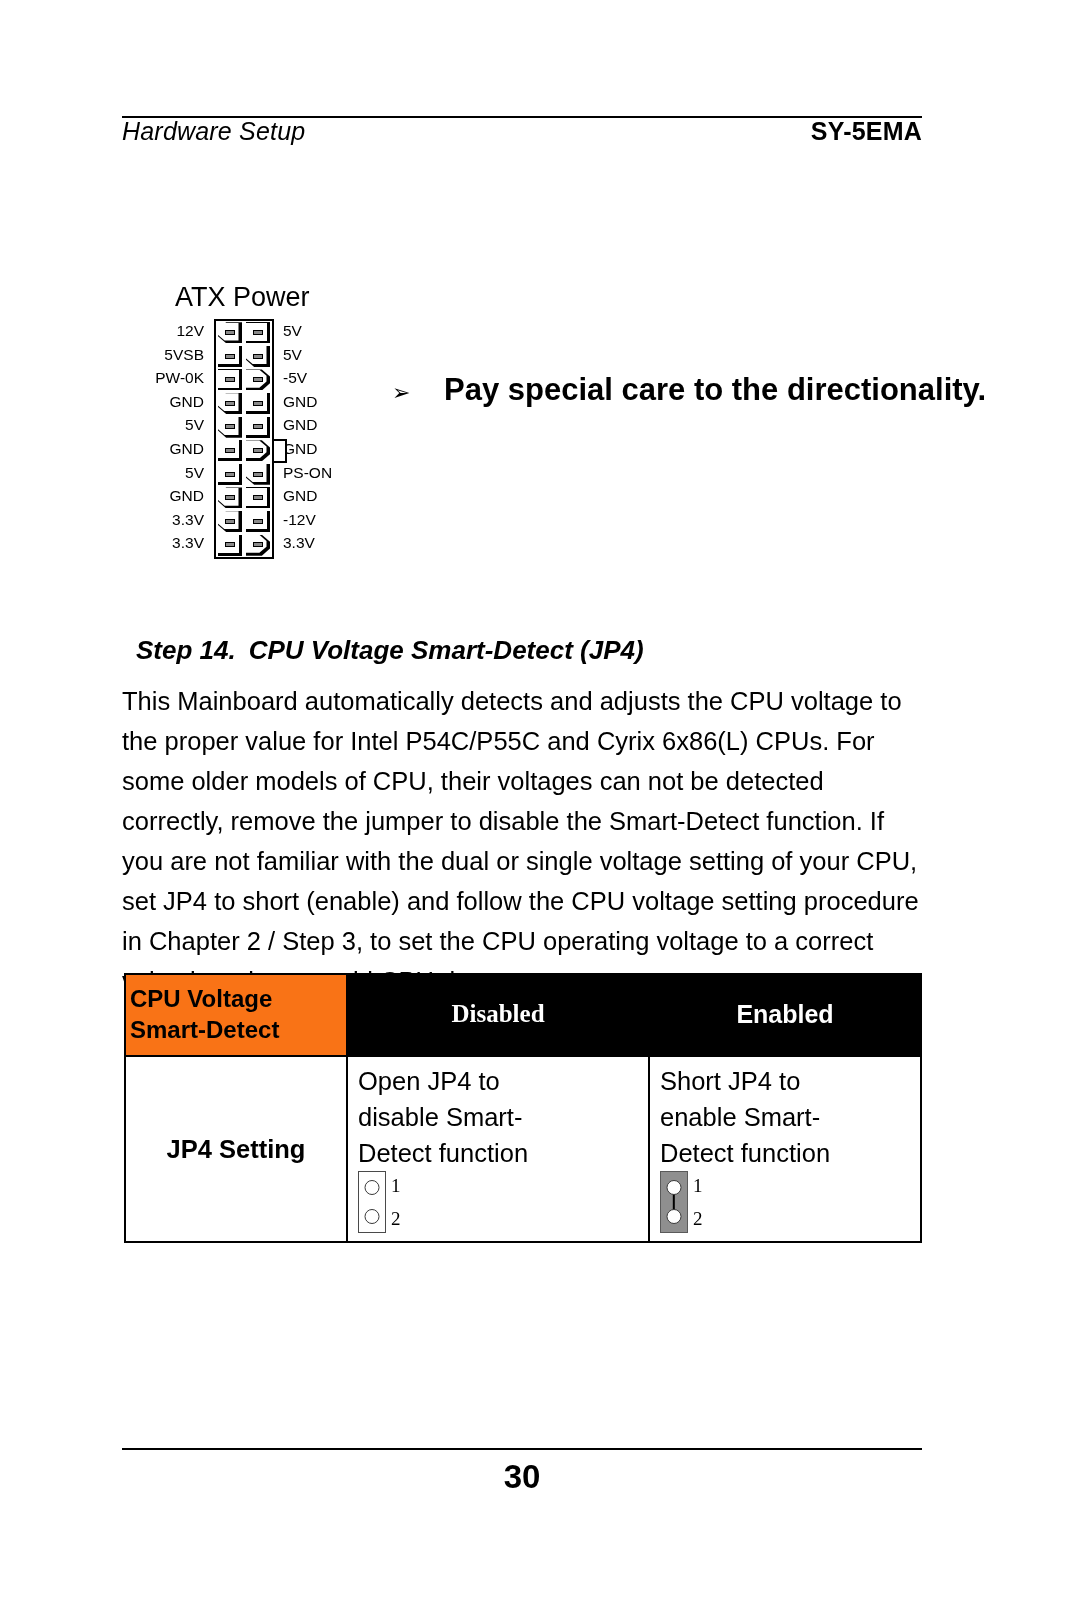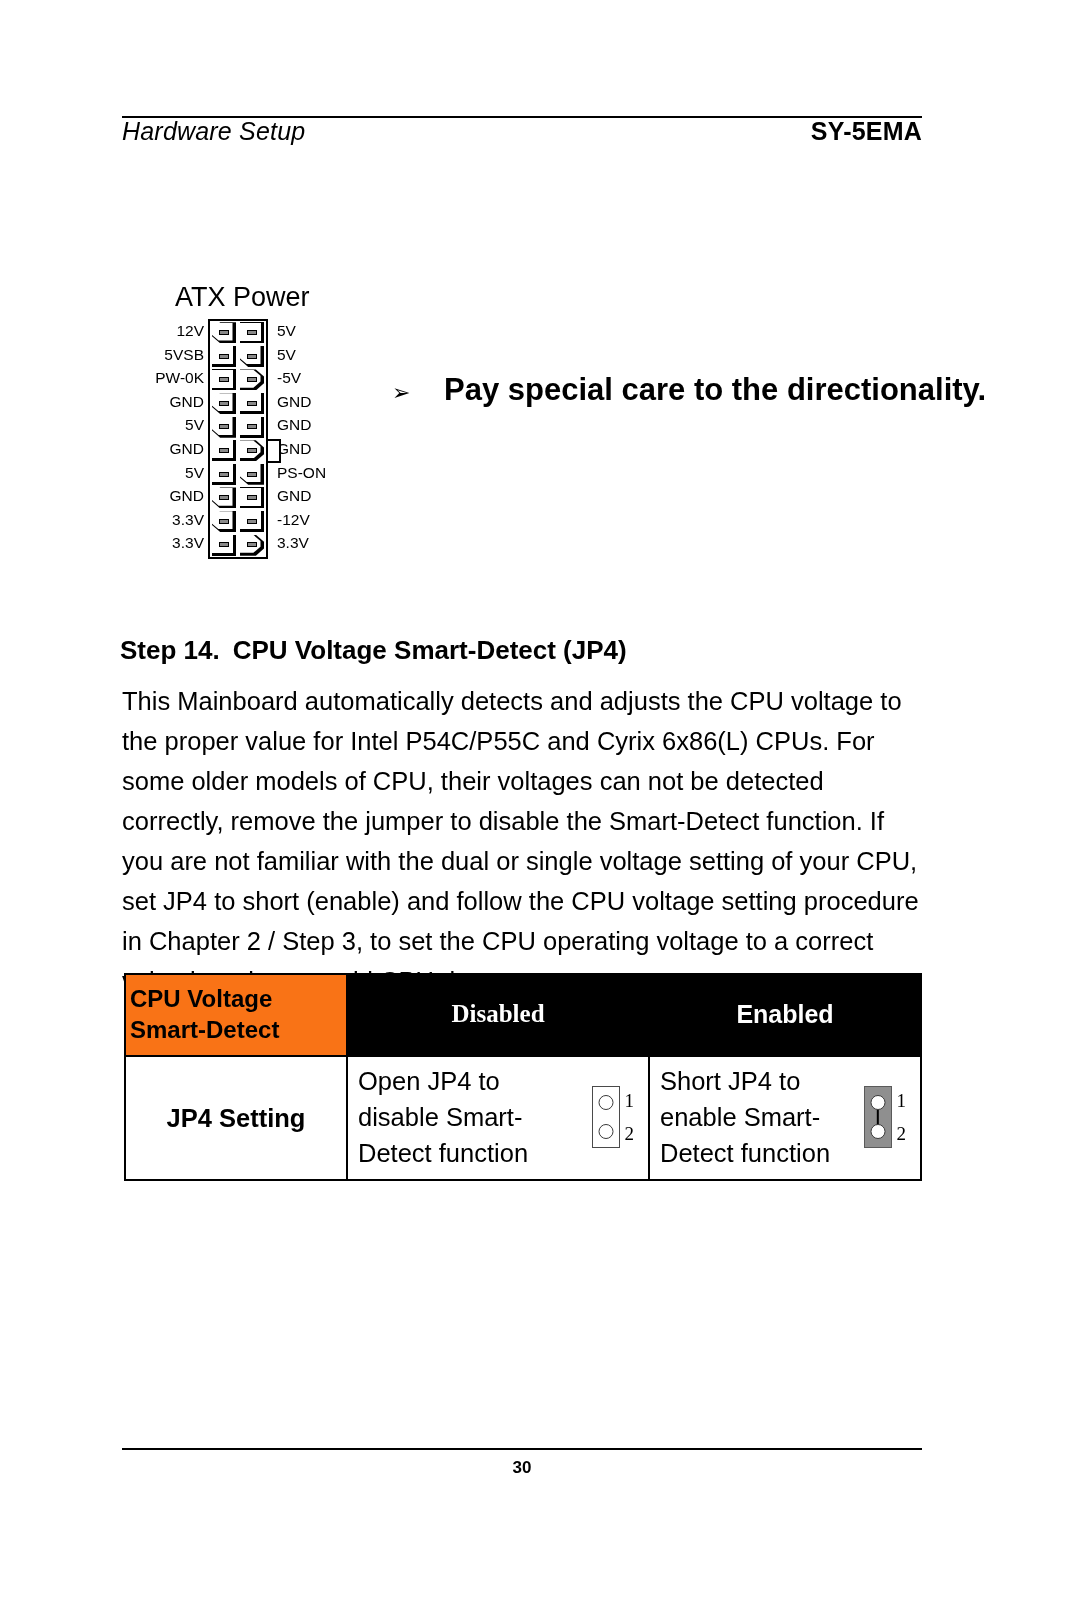--- a/index.html
+++ b/index.html
@@ -73,21 +73,21 @@
     margin-bottom: 6px;
     white-space: nowrap;
   }
   .atx-body {
     display: flex;
     align-items: flex-start;
   }
   .atx-col-left {
     width: 64px;
     text-align: right;
-    padding-right: 4px;
+    padding-right: 10px;
   }
   .atx-col-right {
     width: 80px;
     text-align: left;
     padding-left: 9px;
   }
   .atx-col-left div,
   .atx-col-right div {
     height: 23.6px;
     line-height: 23.6px;
@@ -178,25 +178,26 @@
   .note-text {
     font-weight: bold;
     font-size: 31px;
     white-space: nowrap;
     text-align: center;
   }
 
   
   .step-heading {
     position: absolute;
-    left: 120px;
+    left: 136px;
     top: 613px;
     font-weight: bold;
     font-size: 26px;
     white-space: nowrap;
+    font-style: italic;
   }
   .step-heading .step-num { margin-right: 13px; }
 
   .step-body {
     position: absolute;
     left: 122px;
     top: 655px;
     width: 805px;
     font-size: 25.5px;
     line-height: 40px;
@@ -237,20 +238,21 @@
     text-align: center;
     font-weight: bold;
     font-size: 25.5px;
   }
   .cell-setting {
     padding: 6px 0 8px 10px !important;
   }
   .cell-inner {
     display: flex;
     justify-content: space-between;
+    flex-direction: column;
   }
   .cell-text {
     font-size: 25.5px;
     line-height: 36px;
     white-space: nowrap;
   }
 
   
   .jumper {
     display: flex;
@@ -314,21 +316,21 @@
     height: 0;
     border-top: 2.5px solid #000;
   }
   .footer-page {
     position: absolute;
     left: 122px;
     top: 1458px;
     width: 800px;
     text-align: center;
     font-weight: bold;
-    font-size: 17px;
+    font-size: 33px;
   }
 </style>
 </head>
 <body>
 
 <div class="page">
 
   <div class="header">
     <span class="header-left">Hardware Setup</span>
     <span class="header-right">SY-5EMA</span>

